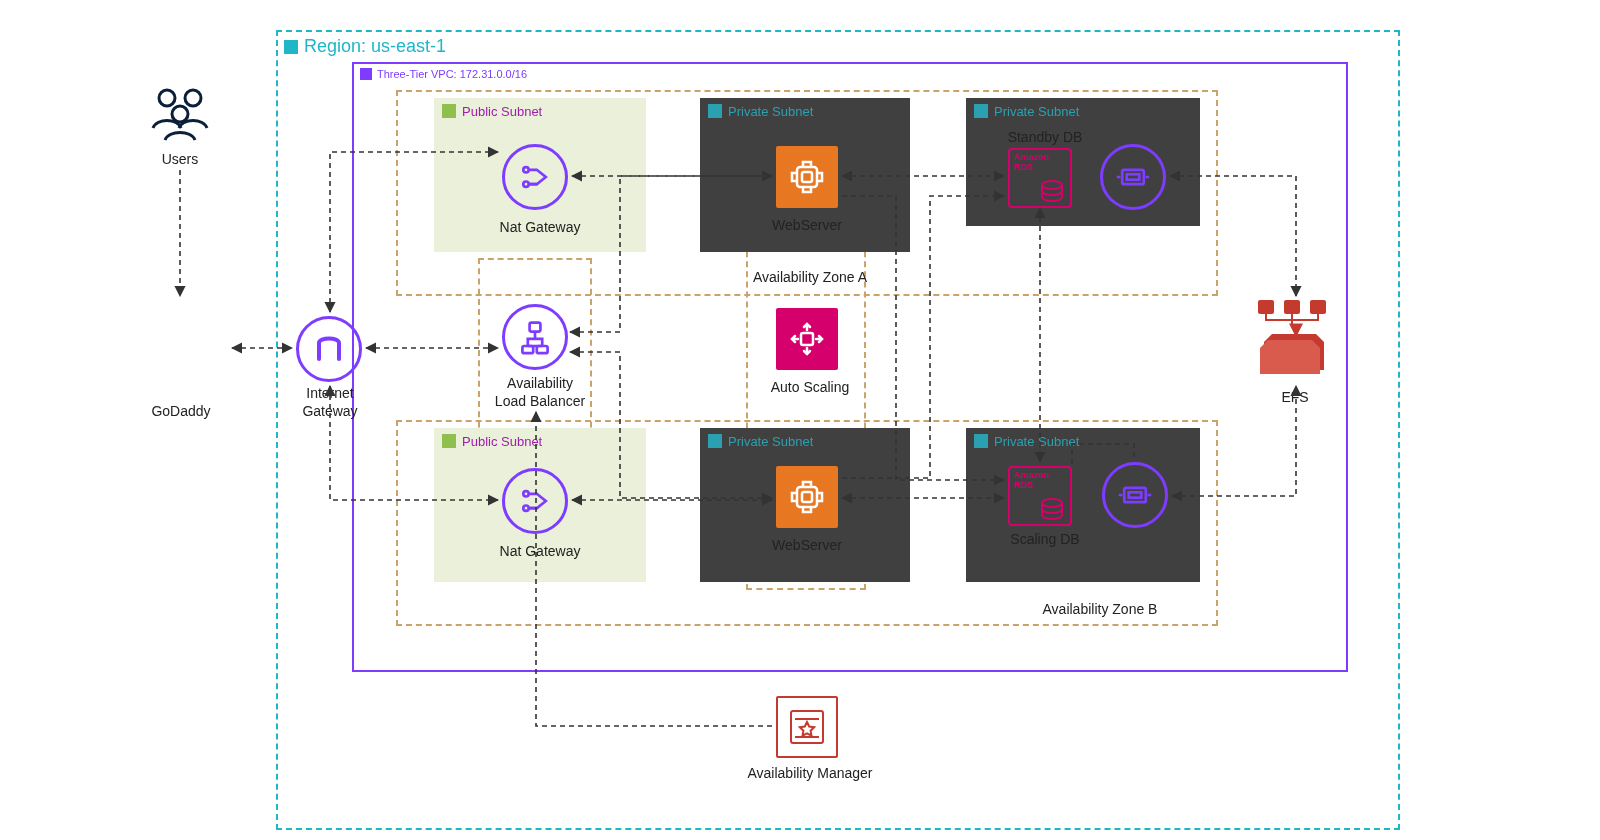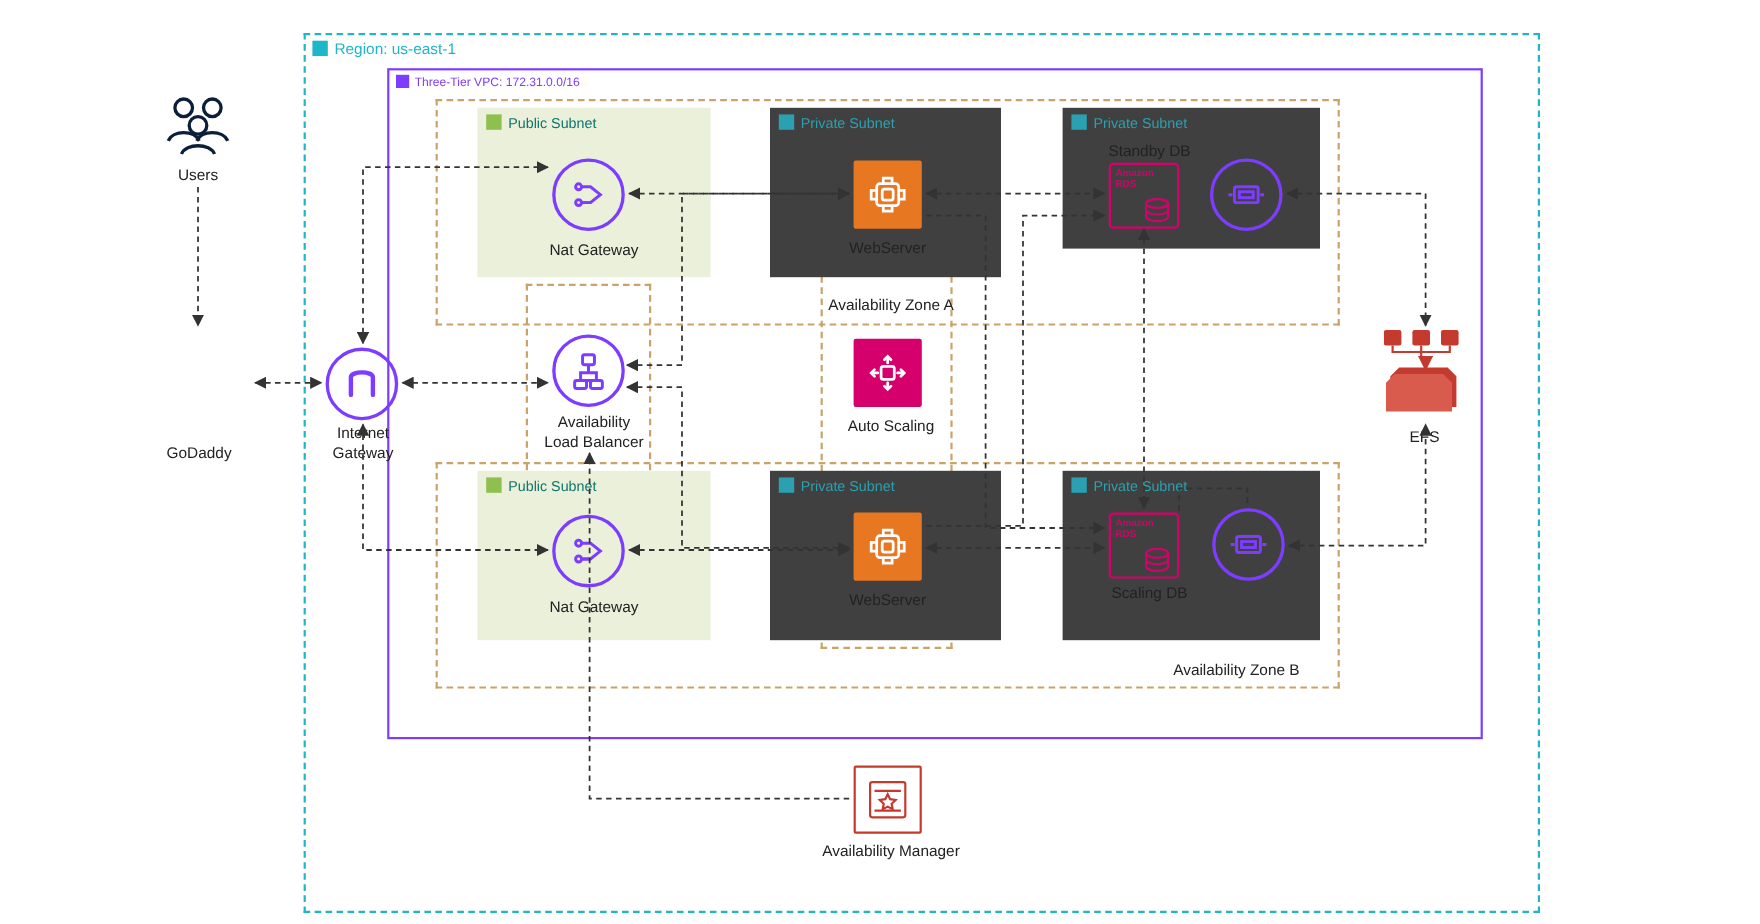--- a/index.html
+++ b/index.html
@@ -1,33 +1,33 @@
 <!DOCTYPE html>
 <html><head>
 <meta charset="utf-8">
 <style>
   html,body{margin:0;padding:0;width:1600px;height:840px;background:#fff;font-family:Arial,Helvetica,sans-serif;overflow:hidden}
   .stage{position:relative;width:1600px;height:840px}
   svg.connectors{position:absolute;left:0;top:0;width:1600px;height:840px;pointer-events:none}
 
   
   .region{position:absolute;border:2px dashed #1fb6c7;box-sizing:border-box}
-  .region .tag{position:absolute;left:6px;top:4px;font-size:14px;color:#1fb6c7}
+  .region .tag{position:absolute;left:6px;top:4px;font-size:18px;color:#1fb6c7}
   .region .tag .badge{display:inline-block;width:14px;height:14px;background:#1fb6c7;margin-right:6px;vertical-align:-2px}
 
   .vpc{position:absolute;border:2px solid #7d3cff;box-sizing:border-box}
   .vpc .tag{position:absolute;left:6px;top:4px;font-size:11px;color:#7d3cff}
   .vpc .tag .badge{display:inline-block;width:12px;height:12px;background:#7d3cff;margin-right:5px;vertical-align:-2px}
 
   .az{position:absolute;border:2px dashed #c9a36a;box-sizing:border-box}
   .subnet{position:absolute;box-sizing:border-box}
   .subnet .head{position:absolute;left:8px;top:6px;font-size:13px}
   .subnet .head .pad{display:inline-block;width:14px;height:14px;margin-right:6px;vertical-align:-2px}
   .subnet.public{background:#eaf0da}
-  .subnet.public .head{color:#0f766e}
+  .subnet.public .head{color:#a21caf}
   .subnet.public .head .pad{background:#8fbf4d}
   .subnet.private{background:#404040}
   .subnet.private .head{color:#2aa0b0}
   .subnet.private .head .pad{background:#2aa0b0}
 
   .asg{position:absolute;border:2px dashed #c9a36a;box-sizing:border-box}
   .alb-box{position:absolute;border:2px dashed #c9a36a;box-sizing:border-box}
 
   .node-label{position:absolute;font-size:14px;color:#222;text-align:center;line-height:1.3}
 
@@ -72,21 +72,21 @@
     <div class="head"><span class="pad"></span><span>Public Subnet</span></div>
   </div>
   <div class="subnet private" style="left:700px;top:428px;width:210px;height:154px">
     <div class="head"><span class="pad"></span><span>Private Subnet</span></div>
   </div>
   <div class="subnet private" style="left:966px;top:428px;width:234px;height:154px">
     <div class="head"><span class="pad"></span><span>Private Subnet</span></div>
   </div>
 
   <div class="node-label" style="left:730px;top:268px;width:160px">Availability Zone A</div>
-  <div class="node-label" style="left:1044px;top:600px;width:160px">Availability Zone B</div>
+  <div class="node-label" style="left:1020px;top:600px;width:160px">Availability Zone B</div>
 
   <div class="users-icon" style="left:145px;top:84px">
     <svg viewBox="0 0 70 60" width="70" height="60">
       <g fill="none" stroke="#0b1e3a" stroke-width="3">
         <circle cx="22" cy="14" r="8"></circle>
           <circle cx="48" cy="14" r="8"></circle>
           <circle cx="35" cy="30" r="8"></circle>
         <path d="M8 44c4-10 24-10 28 0"></path>
           <path d="M34 44c4-10 24-10 28 0"></path>
           <path d="M20 56c4-10 26-10 30 0"></path>

